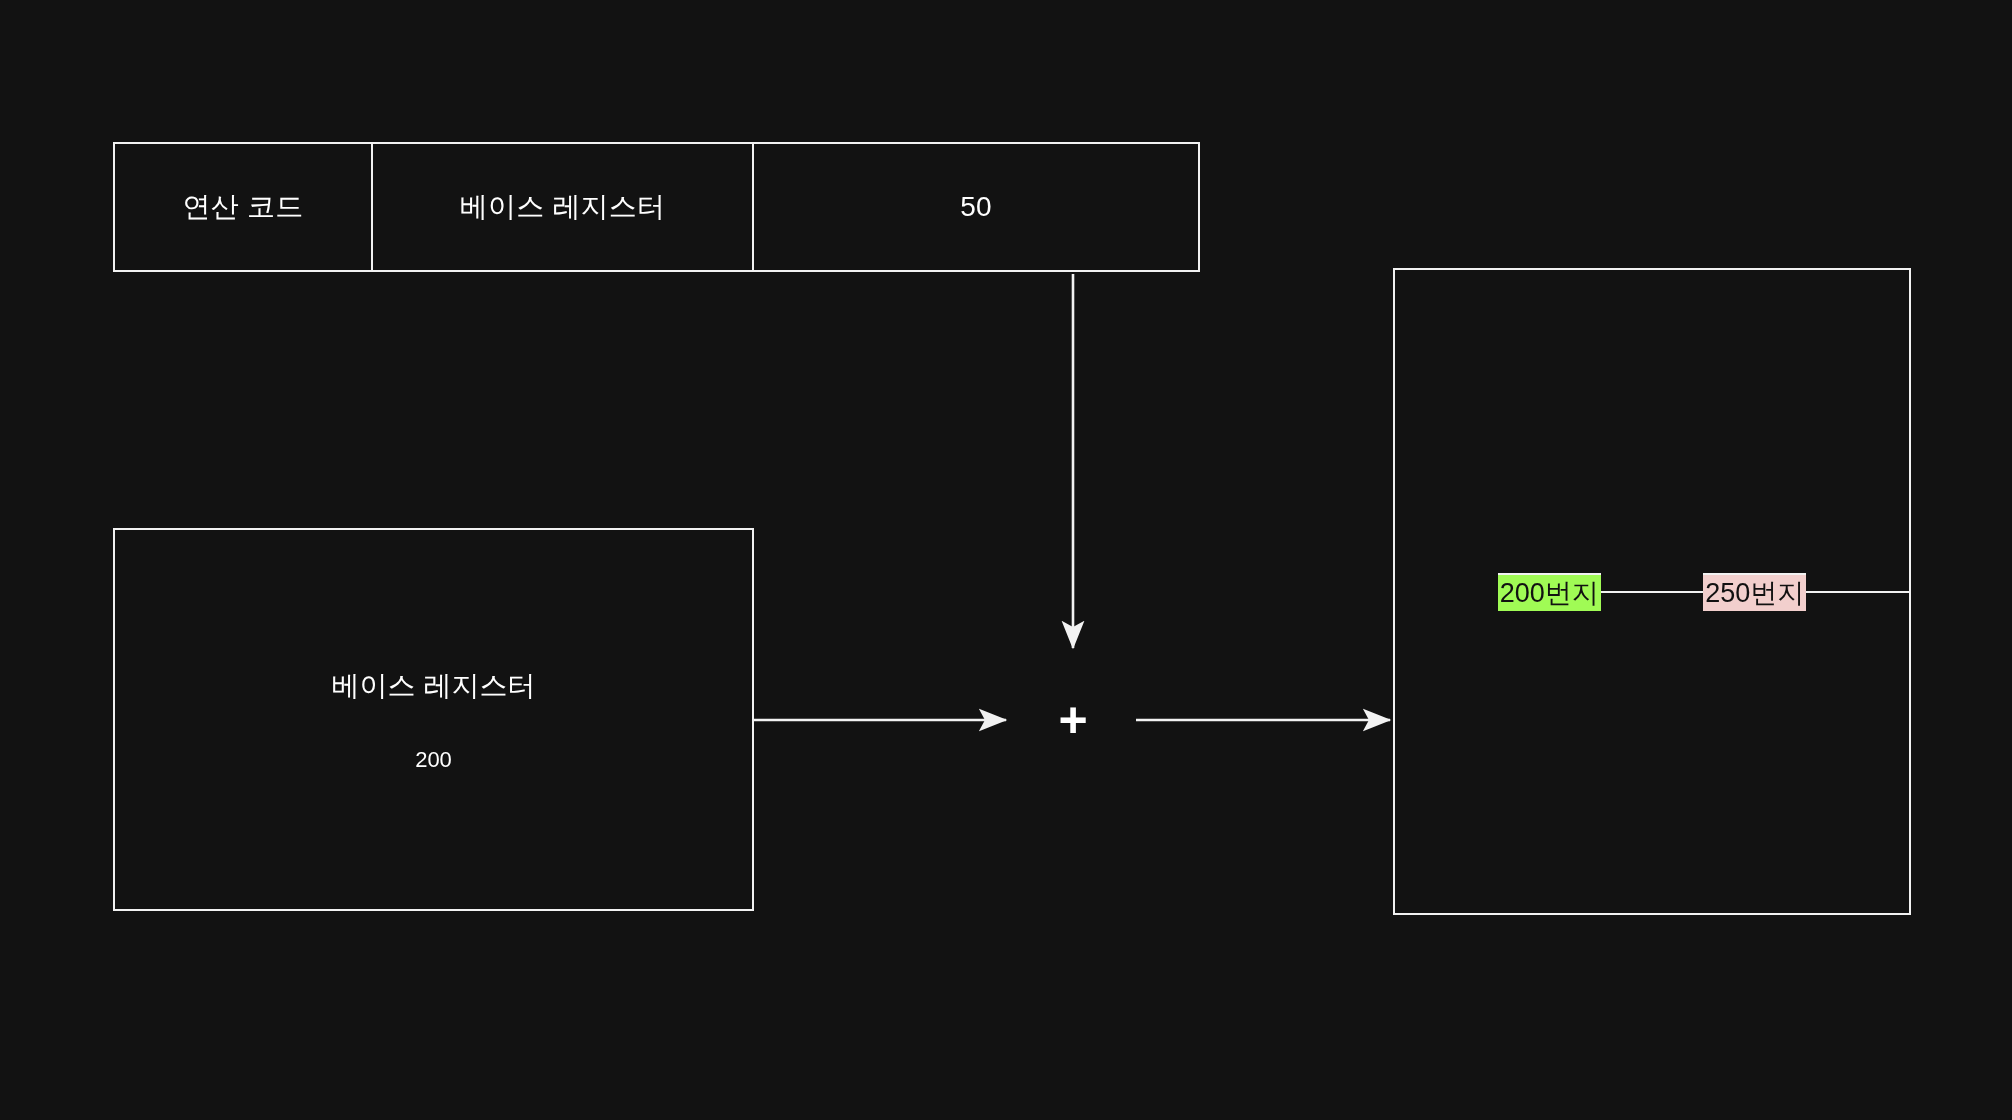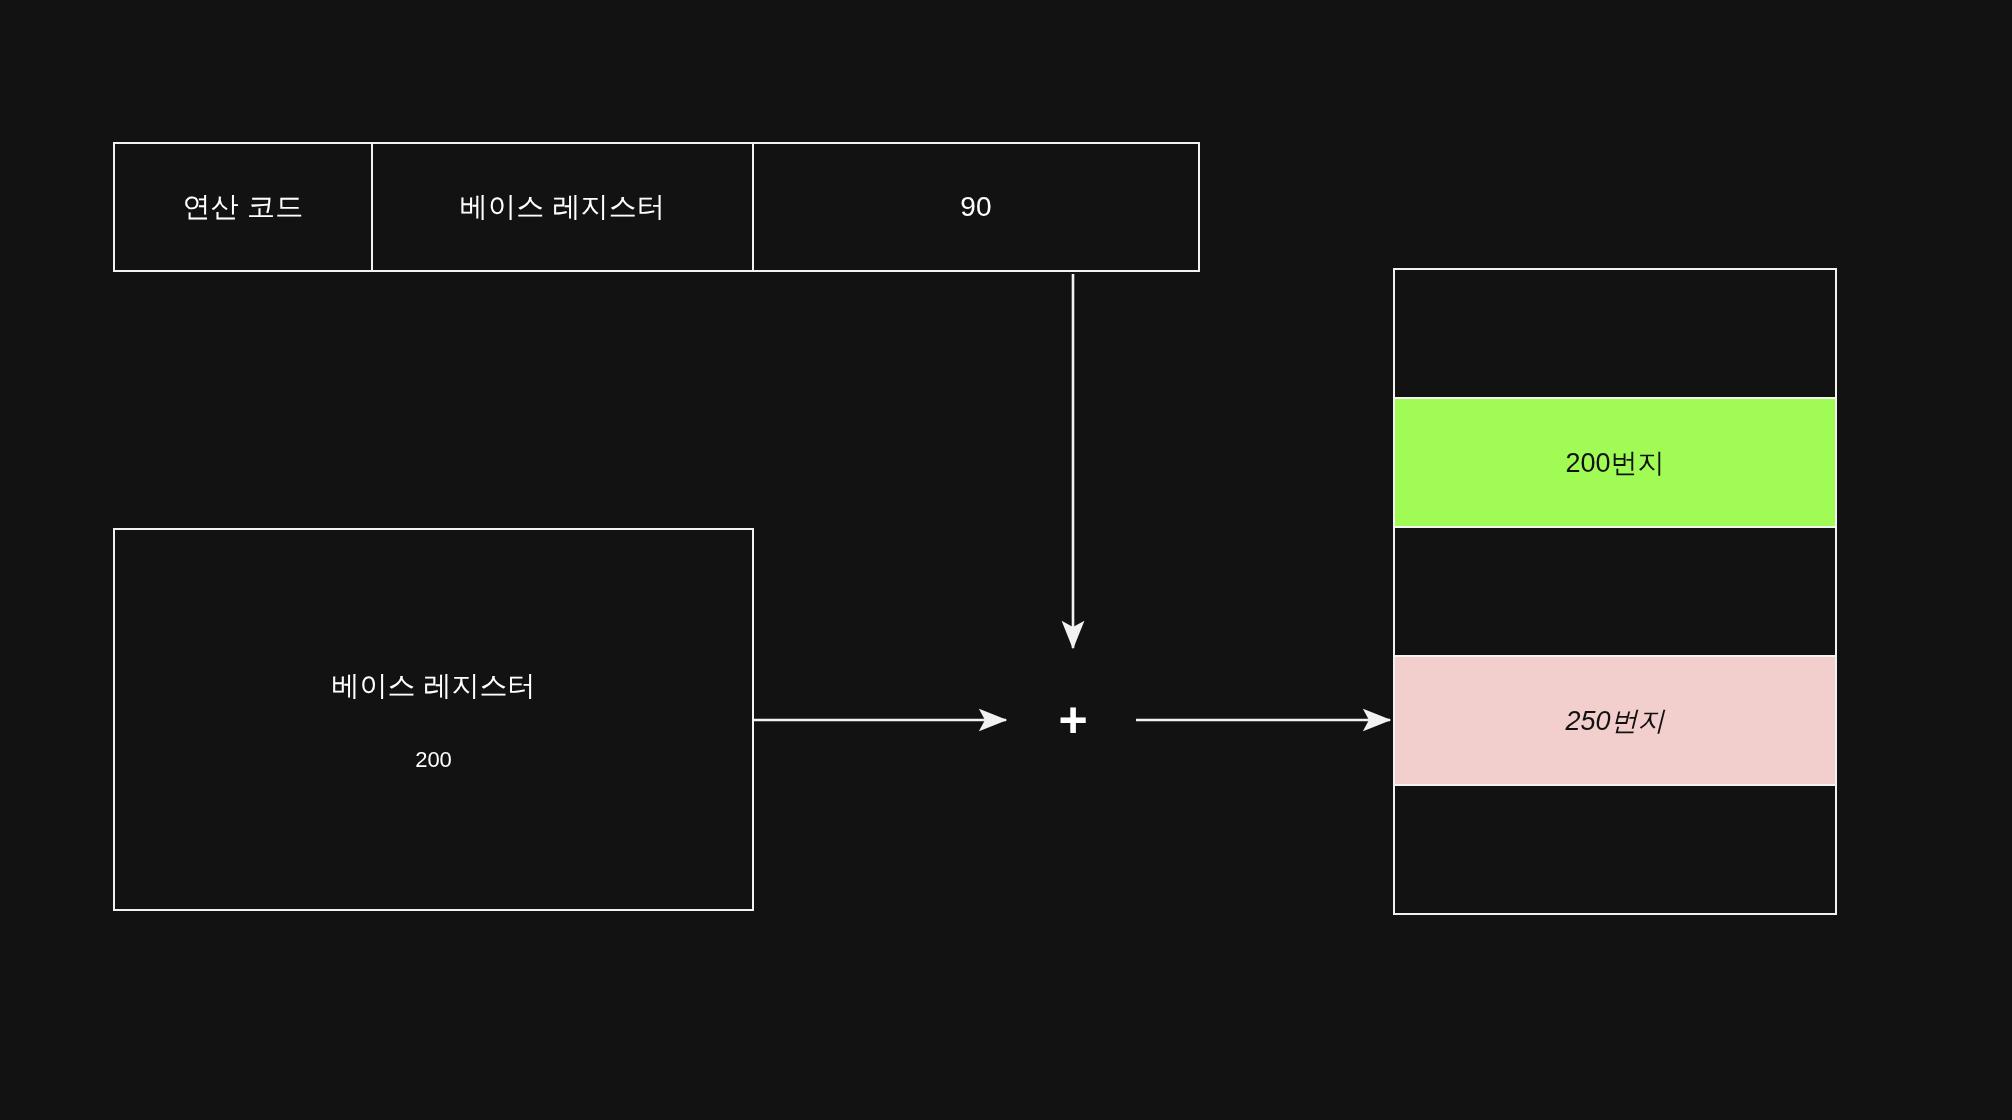--- a/index.html
+++ b/index.html
@@ -72,41 +72,42 @@
     top: 218px;
     width: 512px;
     text-align: center;
     color: #ffffff;
     font-size: 26px;
   }
   .memory-box {
     position: absolute;
     left: 1393px;
     top: 268px;
-    width: 444px;
+    width: 518px;
     height: 647px;
     border: 2px solid #f2f2f2;
     box-sizing: border-box;
     display: flex;
-    flex-direction: column;
+    flex-direction: row;
+    align-items: center;
   }
   .memory-cell {
     flex: 1 1 0;
     display: flex;
     align-items: center;
     justify-content: center;
     font-size: 27px;
     box-sizing: border-box;
   }
   .memory-cell + .memory-cell {
     border-top: 2px solid #f2f2f2;
   }
   .memory-cell.empty { background: transparent; color: transparent; }
   .memory-cell.green { color: #111111; }
-  .memory-cell.pink  { color: #111111; font-style: italic; }
+  .memory-cell.pink  { color: #111111; }
 
   
   .plus-symbol {
     position: absolute;
     left: 1047px;
     top: 694px;
     width: 52px;
     height: 52px;
     color: #ffffff;
     font-size: 50px;
@@ -131,21 +132,21 @@
 <div id="canvas">
 
   <div class="instruction-box">
     <div class="instr-cell c1">
       <span>연산 코드</span>
     </div>
     <div class="instr-cell c2">
       <span>베이스 레지스터</span>
     </div>
     <div class="instr-cell c3">
-      <span>90</span>
+      <span>50</span>
     </div>
   </div>
 
   <div class="base-register-box">
     <div class="base-register-title">베이스 레지스터</div>
     <div class="base-register-value">200</div>
   </div>
 
   <div class="memory-box">
     <div class="memory-cell empty">

